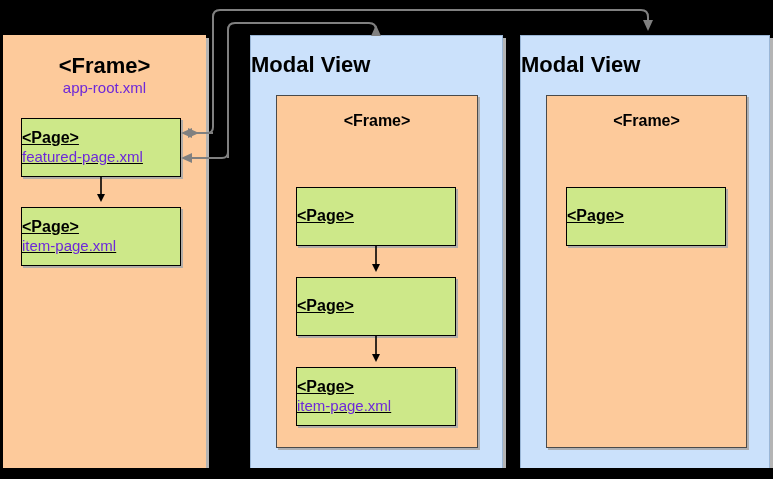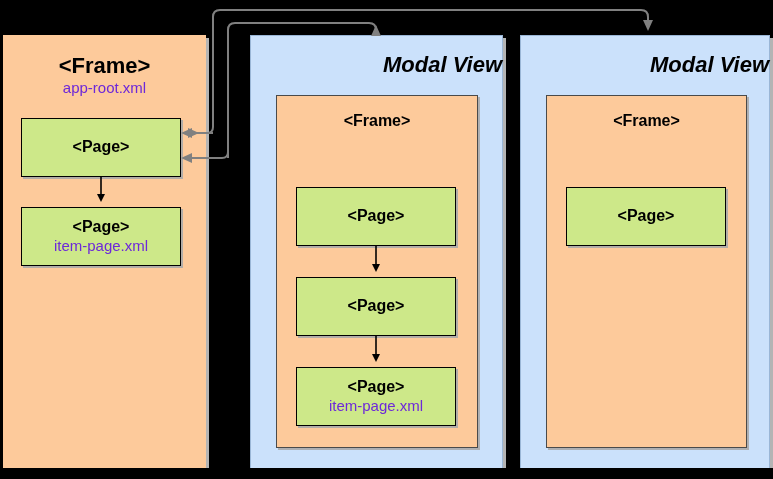--- a/index.html
+++ b/index.html
@@ -35,24 +35,25 @@
   .root-frame {
     border: none;
   }
 
   
   .box {
     position: absolute;
     box-sizing: border-box;
     display: flex;
     flex-direction: column;
-    align-items: center;
+    align-items: flex-start;
     justify-content: center;
     text-align: center;
     line-height: 1.18;
+    text-decoration: underline;
   }
   .box-green {
     background: #CDE889;
     border: 1px solid #000000;
     box-shadow: 2px 2px 0 0 rgba(170,170,170,0.9);
   }
 
   
   .t-title {
     font-size: 22px;
@@ -76,22 +77,21 @@
     text-align: center;
     display: flex;
     flex-direction: column;
     align-items: center;
     line-height: 1.2;
   }
 
   .modal-title {
     position: absolute;
     width: 100%;
-    text-align: right;
-    font-style: italic;
+    text-align: left;
   }
 
   svg.edges {
     position: absolute;
     left: 0;
     top: 0;
     width: 773px;
     height: 479px;
     pointer-events: none;
     overflow: visible;
@@ -104,20 +104,21 @@
 
   <div class="panel panel-orange root-frame" style="left:3px; top:35px; width:203px; height:440px;">
     <div class="label-stack" style="top:18px;">
       <span class="t-title">&lt;Frame&gt;</span>
       <span class="t-file">app-root.xml</span>
     </div>
   </div>
 
   <div class="box box-green" style="left:21px; top:118px; width:160px; height:59px;">
     <span class="t-tag">&lt;Page&gt;</span>
+    <span class="t-file">featured-page.xml</span>
   </div>
 
   <div class="box box-green" style="left:21px; top:207px; width:160px; height:59px;">
     <span class="t-tag">&lt;Page&gt;</span>
     <span class="t-file">item-page.xml</span>
   </div>
 
   <div class="panel panel-blue" style="left:250px; top:35px; width:253px; height:440px;">
     <div class="modal-title" style="top:16px;">
       <span class="t-title">Modal View</span>

